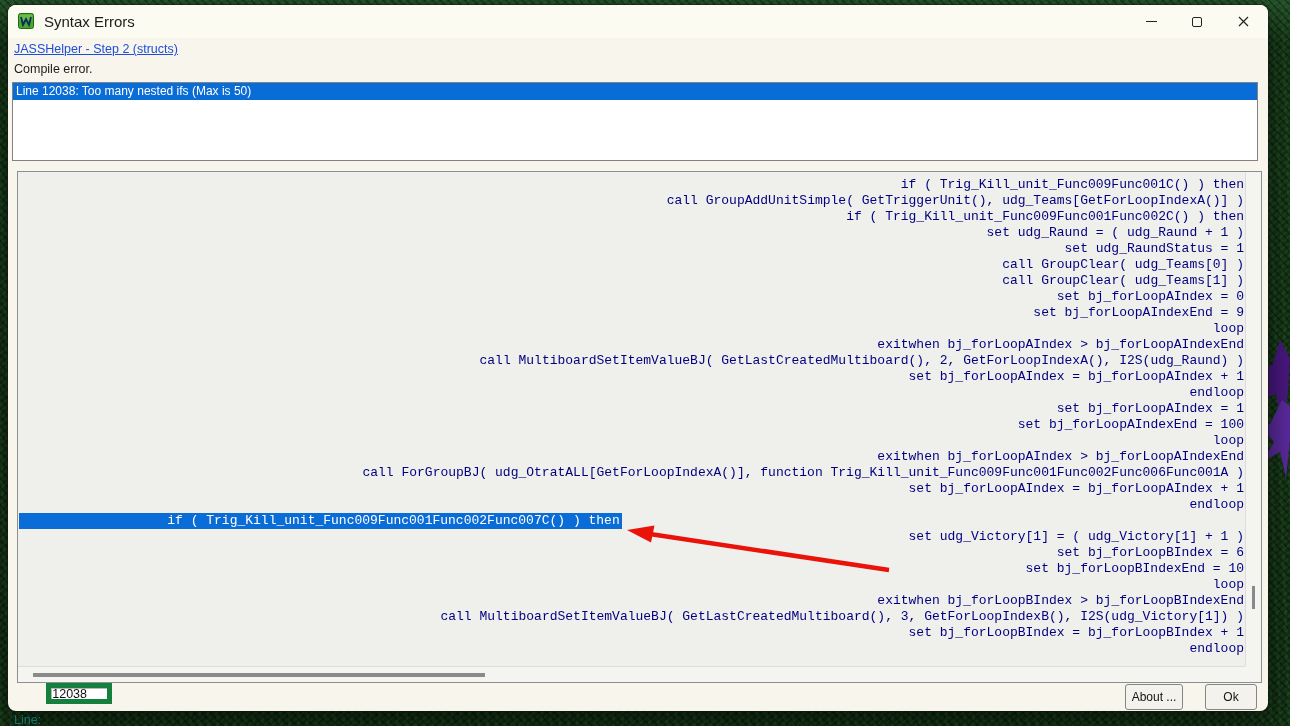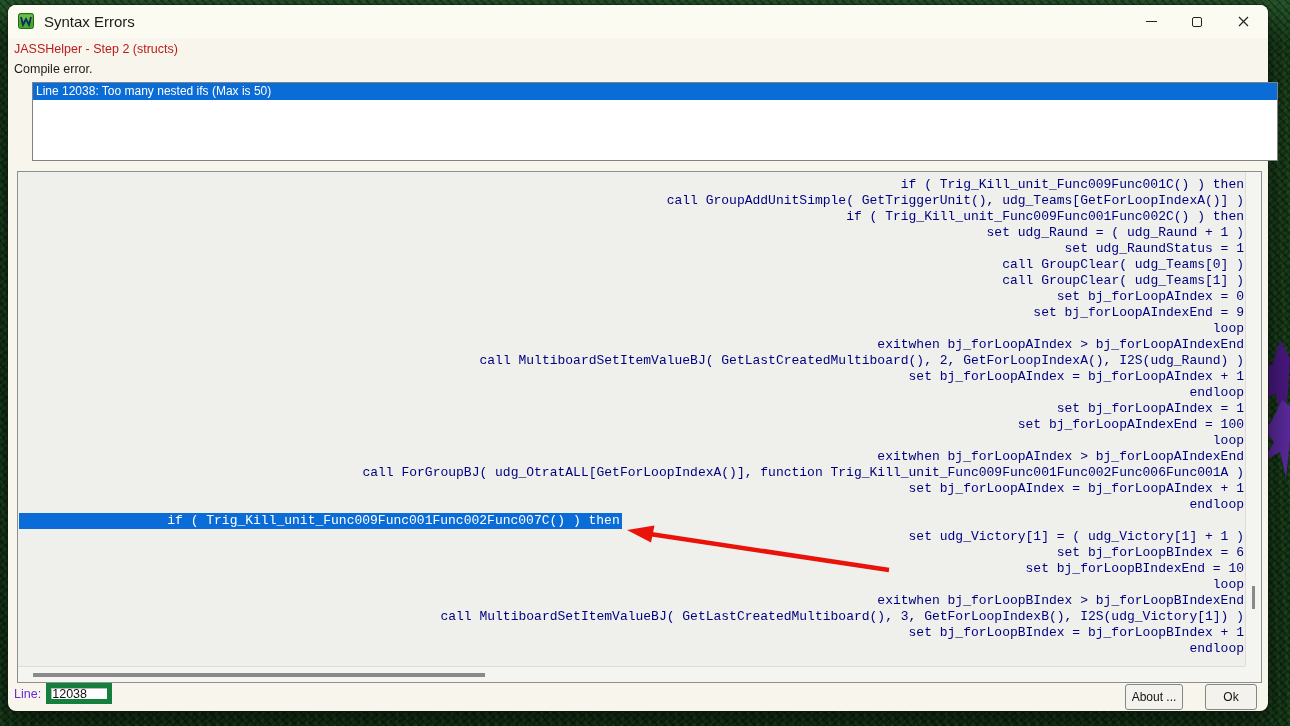--- a/index.html
+++ b/index.html
@@ -25,25 +25,25 @@
   .titlebar { position:absolute; left:0; top:0; right:0; height:33px;
     background:#fcfbf1; border-radius:8px 8px 0 0; }
   .app-icon { position:absolute; left:10px; top:8px; width:16px; height:16px; }
   .title { position:absolute; left:36px; top:0; height:33px; line-height:33px;
     font-size:15px; color:#1b1b1b; }
   .controls { position:absolute; right:2px; top:1px; height:31px; display:flex; }
   .ctl { width:46px; height:31px; display:flex; align-items:center; justify-content:center; }
   .glyph-min { width:11px; border-top:1.2px solid #222; }
   .glyph-max { width:10px; height:10px; border:1.2px solid #222; border-radius:2px; }
   
-  .subtitle { position:absolute; left:6px; top:37px; font-size:12.5px; color:#b91c1c; }
+  .subtitle { position:absolute; left:6px; top:37px; font-size:12.5px; color:#1d4ed8;text-decoration:underline; }
   .status   { position:absolute; left:6px; top:57px; font-size:12.5px; color:#1b1b1b; }
   
   .error-list { position:absolute; left:4px; top:77px; width:1246px; height:79px;
-    background:#fff; border:1px solid #828282; overflow:hidden;margin-left:20px; }
+    background:#fff; border:1px solid #828282; overflow:hidden; }
   .err-item { height:17px; line-height:17px; font-size:12px; padding-left:3px;
     color:#1b1b1b; white-space:nowrap; }
   .err-item.selected { background:var(--selection-blue,#0a6cd6); color:#fff; }
   
   .code-panel { position:absolute; left:9px; top:166px; width:1245px; height:512px;
     background:#efefec; border:1px solid #8e8e8e; }
   .code-content { position:absolute; left:1px; top:0; right:17px; bottom:17px;
     overflow:hidden; padding-top:5px;
     font-family:"Liberation Mono","DejaVu Sans Mono",monospace;
     font-size:13px; line-height:16px; color:var(--code-text-navy,#000080); }
@@ -51,21 +51,21 @@
   .code-line.hl { background:var(--selection-blue,#0a6cd6); color:#fff;
     width:max-content; padding-right:2px; }
   .vscroll { position:absolute; top:0; right:0; bottom:16px; width:16px;
     background:#f4f4f1; border-left:1px solid #dddcd8; }
   .vthumb { position:absolute; left:6px; top:414px; width:3px; height:23px; background:#8a8a8a; }
   .hscroll { position:absolute; left:0; right:16px; bottom:0; height:16px;
     background:#f4f4f1; border-top:1px solid #dddcd8; }
   .hthumb { position:absolute; left:15px; top:6px; width:452px; height:4px; background:#8a8a8a; }
   .scroll-corner { position:absolute; right:0; bottom:0; width:16px; height:16px; background:#f4f4f1; }
   
-  .line-label { position:absolute; left:6px; top:682px; font-size:12.5px; color:#6d28d9; }
+  .line-label { position:absolute; left:6px; top:708px; font-size:12.5px; color:#0f766e; }
   .line-input { position:absolute; left:38px; top:678px; width:66px; height:21px;
     border:5px solid #15803d; box-shadow:inset 1px 1px 0 #b9b9b4; background:#fff;
     font-family:"Liberation Sans",sans-serif; font-size:12.5px; color:#111;
     text-align:right; padding-right:20px; }
   .btn { position:absolute; height:26px; background:#f3f2ec; border:1px solid #868686;
     border-radius:3px; font-size:12px; color:#141414;
     display:flex; align-items:center; justify-content:center; }
   .btn-about { left:1117px; top:679px; width:58px; }
   .btn-ok { left:1197px; top:679px; width:52px; }
   

